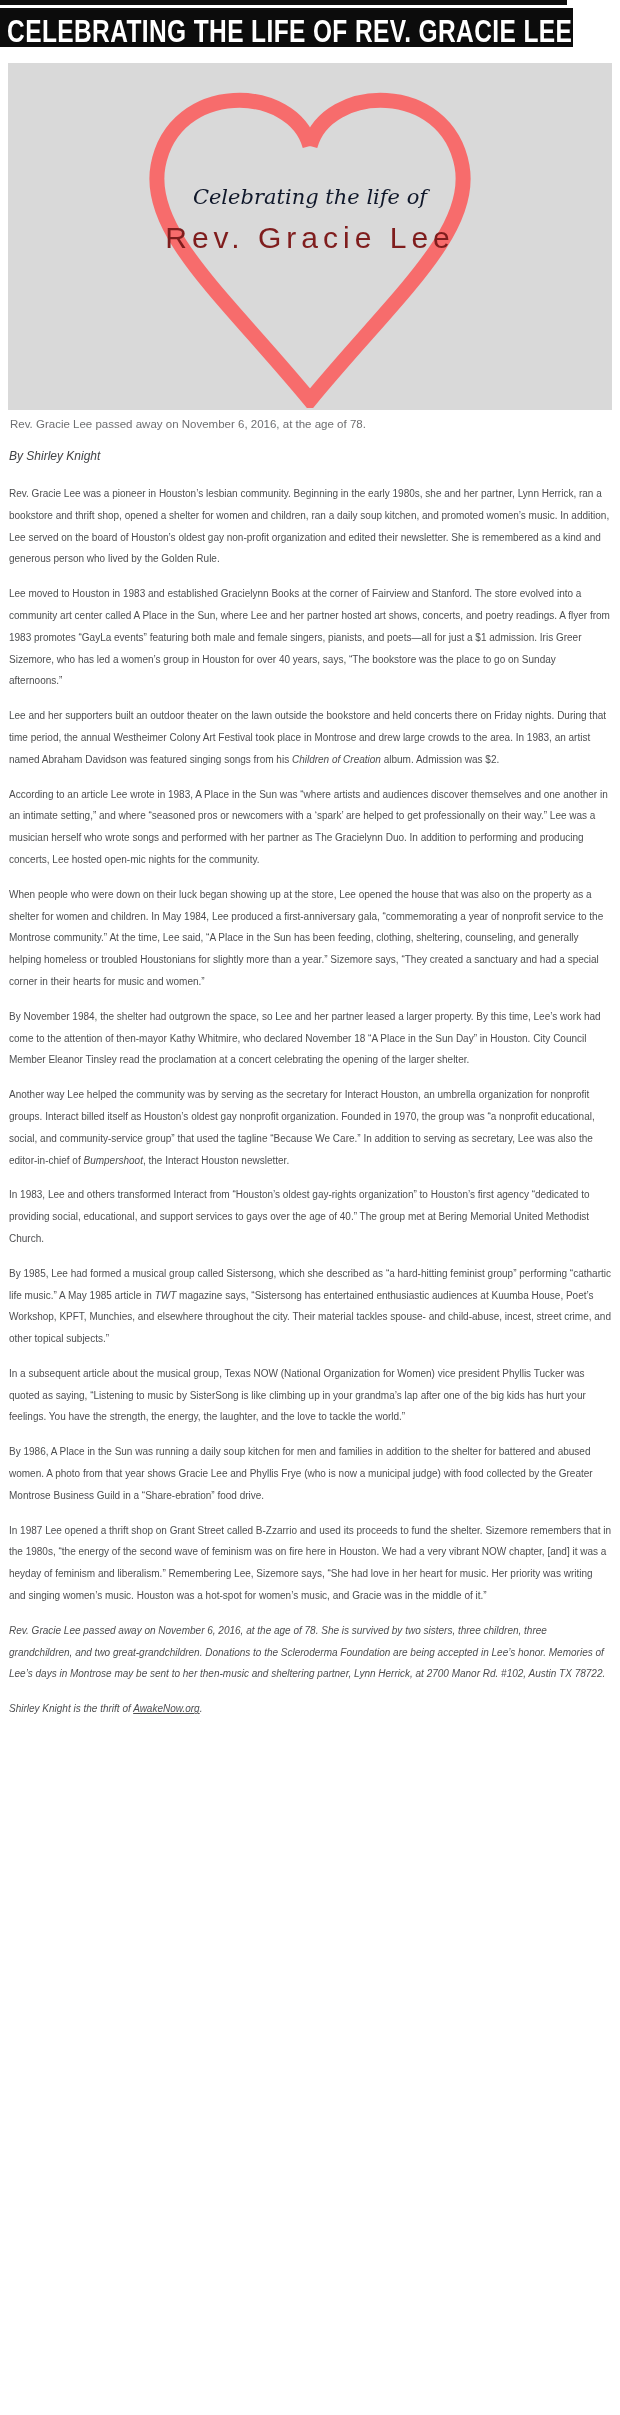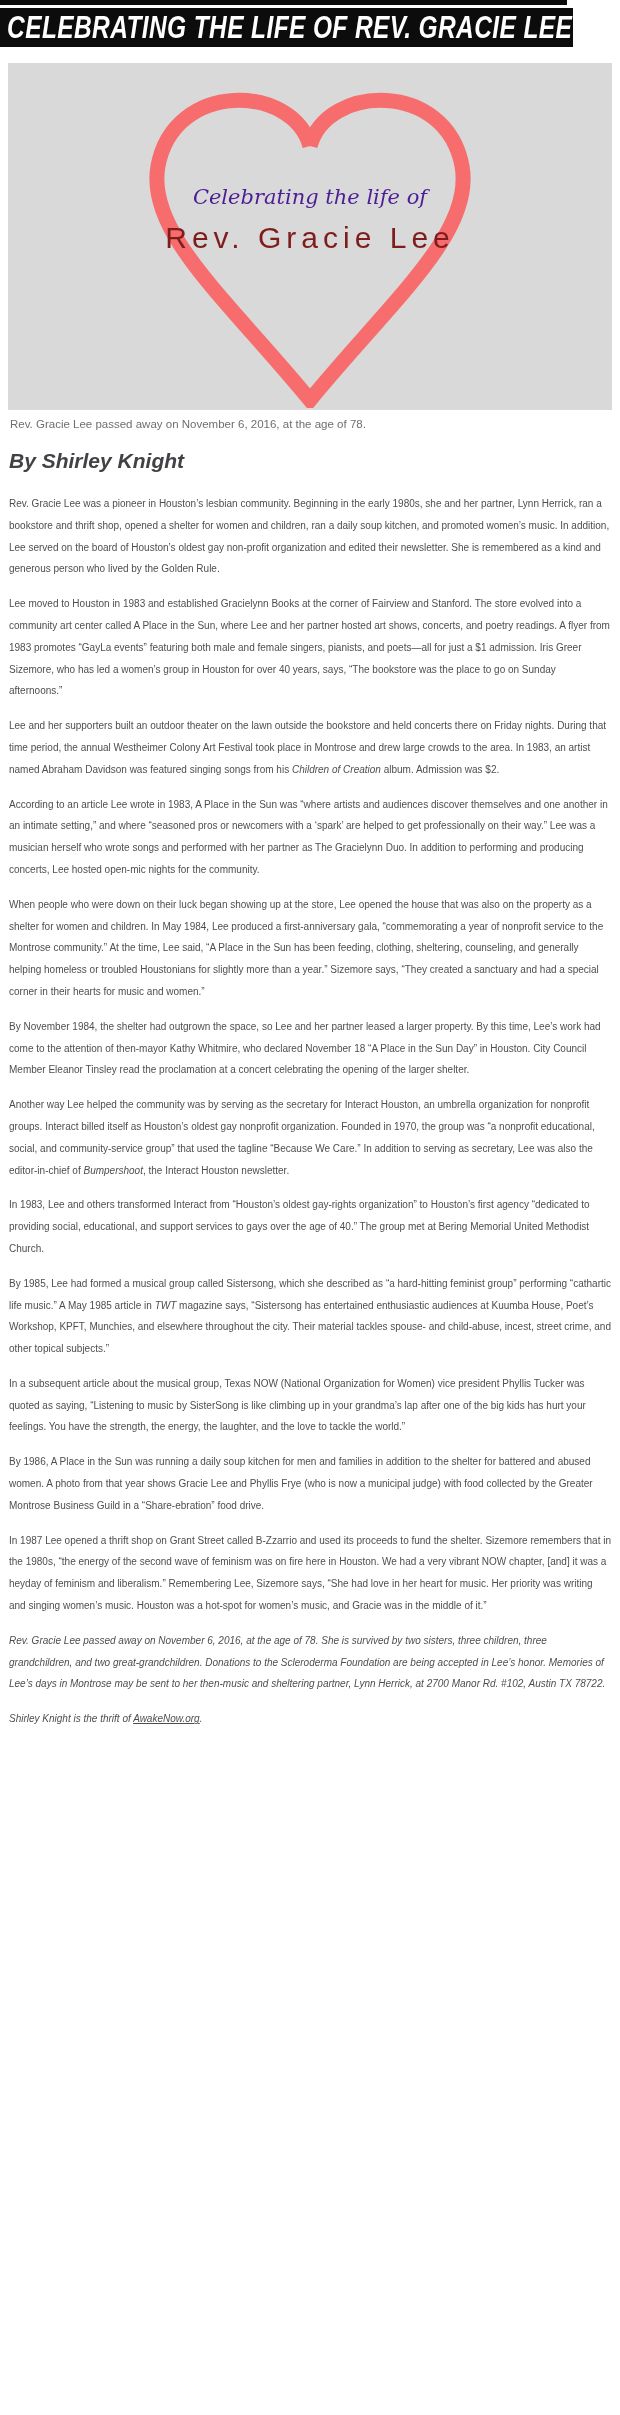--- a/index.html
+++ b/index.html
@@ -15,21 +15,21 @@
     min-height:2415px;
     background:#ffffff;
     font-family:"Liberation Sans",sans-serif;
     color:var(--text-color);
   }
   .top-strip{
     height:5px;width:567px;background:var(--bar-color);
   }
   .title-bar{
     margin-top:3px;width:573px;height:39px;background:var(--bar-color);
-    display:flex;align-items:center;overflow:hidden;font-style:italic;
+    display:flex;align-items:flex-end;overflow:hidden;
   }
   .title-text{
     color:#ffffff;font-size:31px;font-weight:600;line-height:1;
     white-space:nowrap;display:inline-block;
     transform:scaleX(0.79);transform-origin:0 50%;
     padding-left:9px;letter-spacing:0.5px;
   }
   .hero{
     margin:16px 8px 0;height:347px;background:var(--hero-bg);
     position:relative;overflow:hidden;
@@ -37,31 +37,31 @@
   .heart-svg{
     position:absolute;left:50%;top:3px;transform:translateX(-50%);
     display:block;
   }
   .hero-text{
     position:absolute;left:0;right:0;top:0;text-align:center;
   }
   .script-line{
     margin-top:122px;
     font-family:"DejaVu Serif",serif;font-style:italic;
-    font-size:21px;color:#4c1d95;
+    font-size:21px;color:#0f172a;
   }
   .name-line{
     margin-top:12px;
     font-size:30px;letter-spacing:5px;color:#7f1d1d;font-weight:400;
   }
   .caption{
     padding:8px 10px 0;font-size:11.5px;color:#6e6f71;
   }
   .byline{
-    padding:19px 9px 0;font-size:21px;font-weight:700;font-style:italic;color:#414245;
+    padding:19px 9px 0;font-size:12px;font-weight:400;font-style:italic;color:#414245;
   }
   .article{
     padding:7px 9px 30px;font-size:10px;line-height:21.8px;color:var(--text-color);
   }
   .article p.para{margin:13px 0 0;}
   .em-para{font-style:italic;}
   .article-link{color:inherit;text-decoration:underline;cursor:pointer;margin-top:13px;}
 </style>
 </head>
 <body>

